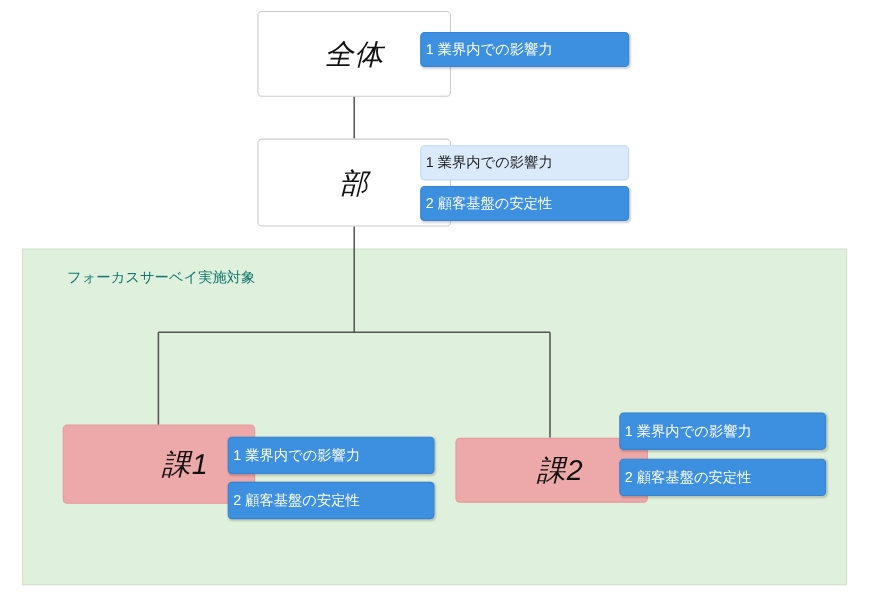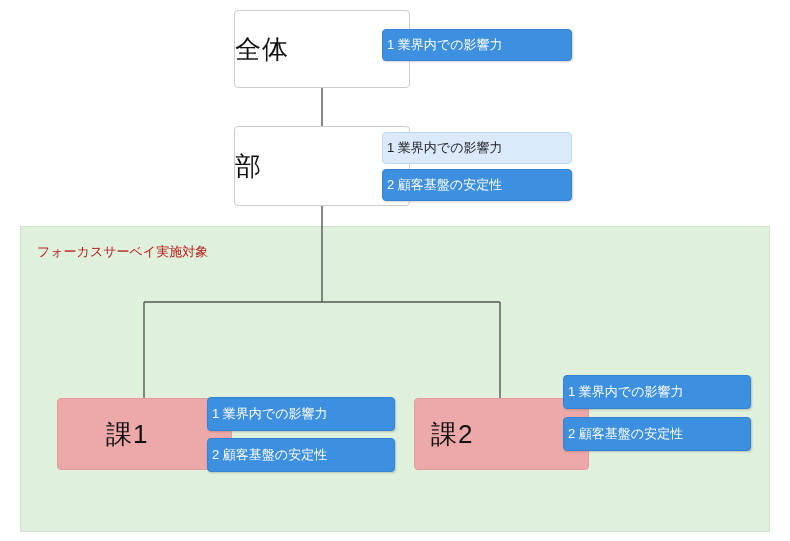--- a/index.html
+++ b/index.html
@@ -27,30 +27,32 @@
   }
   .region {
     position: absolute;
     box-sizing: border-box;
     background: #dff0dc;
     border: 1px solid #cfe3cb;
   }
   .region-label {
     position: absolute;
     font-size: 13px;
-    color: #b91c1c;
+    color: #0f766e;
     white-space: nowrap;
+    margin-left: 24px;
   }
   .node {
     position: absolute;
     box-sizing: border-box;
     display: flex;
     align-items: center;
-    justify-content: flex-start;
+    justify-content: center;
     border-radius: 4px;
+    font-style: italic;
   }
   .node-white {
     background: #ffffff;
     border: 1px solid #cccccc;
   }
   .node-pink {
     background: #eda9a9;
     border: 1px solid #e49b9b;
   }
   .node-label {
@@ -102,25 +104,25 @@
     <span class="node-label">全体</span>
   </div>
   <div class="tag tag-solid tag-shadow" style="left:382px; top:29px; width:190px; height:32px;">1 業界内での影響力</div>
 
   <div class="node node-white" style="left:234px; top:126px; width:176px; height:80px;">
     <span class="node-label">部</span>
   </div>
   <div class="tag tag-light" style="left:382px; top:132px; width:190px; height:32px;">1 業界内での影響力</div>
   <div class="tag tag-solid tag-shadow" style="left:382px; top:169px; width:190px; height:32px;">2 顧客基盤の安定性</div>
 
-  <div class="node node-pink" style="left:57px; top:398px; width:175px; height:72px;padding-left:48px;">
+  <div class="node node-pink" style="left:57px; top:386px; width:175px; height:72px;padding-left:48px;">
     <span class="node-label">課1</span>
   </div>
   <div class="tag tag-solid tag-shadow" style="left:207px; top:397px; width:188px; height:34px;">1 業界内での影響力</div>
   <div class="tag tag-solid tag-shadow" style="left:207px; top:438px; width:188px; height:34px;">2 顧客基盤の安定性</div>
 
-  <div class="node node-pink" style="left:414px; top:398px; width:175px; height:72px;padding-left:16px;">
+  <div class="node node-pink" style="left:414px; top:398px; width:175px; height:59px;padding-left:16px;">
     <span class="node-label">課2</span>
   </div>
   <div class="tag tag-solid tag-shadow" style="left:563px; top:375px; width:188px; height:34px;">1 業界内での影響力</div>
   <div class="tag tag-solid tag-shadow" style="left:563px; top:417px; width:188px; height:34px;">2 顧客基盤の安定性</div>
 
 </div>
 
 </body></html>

